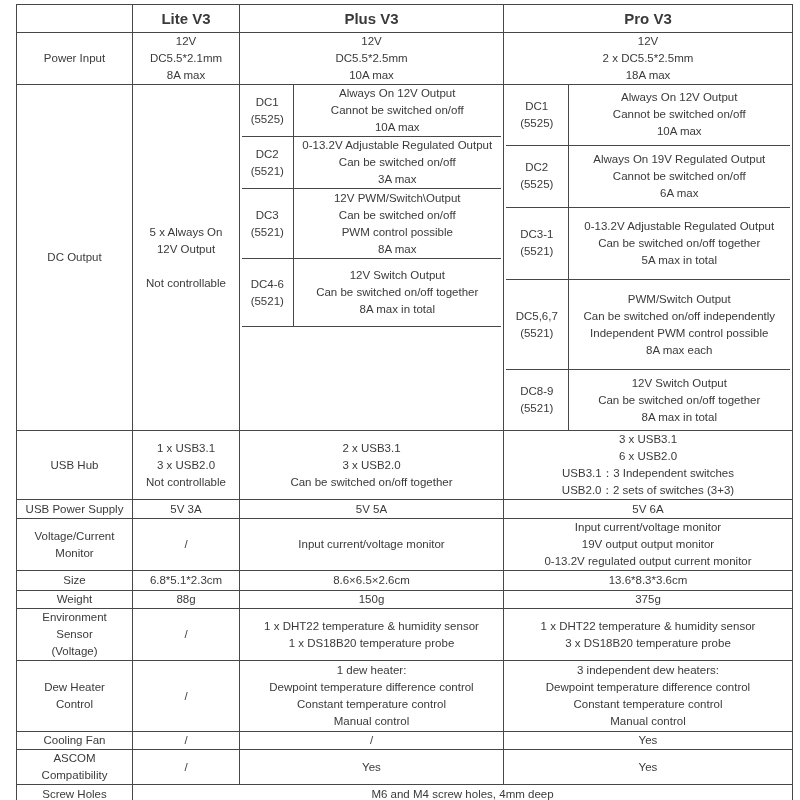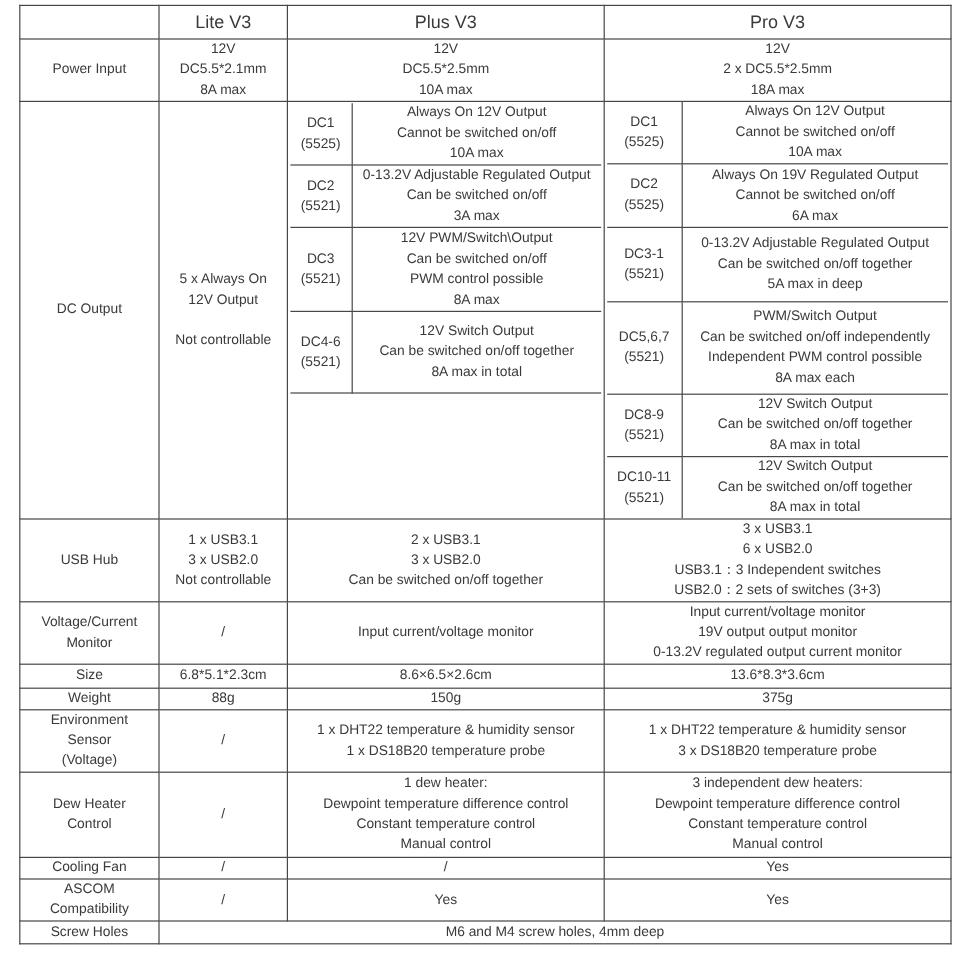--- a/index.html
+++ b/index.html
@@ -1,21 +1,21 @@
 <!DOCTYPE html>
 <html><head>
 <meta charset="utf-8">
 <style>
   html,body{margin:0;padding:0;background:#ffffff;}
   .page{position:relative;width:800px;height:800px;background:#ffffff;overflow:hidden;
         font-family:"Liberation Sans","DejaVu Sans",sans-serif;color:#3a3a3a;}
   table.spec{position:absolute;left:16px;top:4px;width:776px;border-collapse:collapse;table-layout:fixed;}
   table.spec td{border:1px solid #474747;text-align:center;vertical-align:middle;
                 font-size:11.5px;line-height:17px;padding:0 2px;overflow:hidden;}
-  tr.r-hdr td{font-weight:normal;font-size:15px;}
+  tr.r-hdr td{font-weight:bold;font-size:15px;}
   tr.r-hdr{height:28px;}
   tr.r-power{height:52px;}
   tr.r-dc{height:345px;}
   tr.r-usbhub{height:68px;}
   tr.r-usbpow{height:19px;}
   tr.r-vcm{height:51px;}
   tr.r-size{height:20px;}
   tr.r-weight{height:17px;padding-left:32px;}
   tr.r-env{height:50px;}
   tr.r-dew{height:71px;}
@@ -166,21 +166,21 @@
                   </td>
           </tr>
           <tr style="height:62px">
             <td class="lines">
               <div>DC3-1</div>
                     <div>(5521)</div>
             </td>
             <td class="lines">
                     <div>0-13.2V Adjustable Regulated Output</div>
                     <div>Can be switched on/off together</div>
-                    <div>5A max in deep</div>
+                    <div>5A max in total</div>
                   </td>
           </tr>
           <tr style="height:77px">
             <td class="lines">
               <div>DC5,6,7</div>
                     <div>(5521)</div>
             </td>
             <td class="lines">
                     <div>PWM/Switch Output</div>
                     <div>Can be switched on/off independently</div>
@@ -192,31 +192,20 @@
             <td class="lines">
               <div>DC8-9</div>
                     <div>(5521)</div>
             </td>
             <td class="lines">
                     <div>12V Switch Output</div>
                     <div>Can be switched on/off together</div>
                     <div>8A max in total</div>
                   </td>
           </tr>
-          <tr>
-            <td class="lines">
-              <div>DC10-11</div>
-                    <div>(5521)</div>
-            </td>
-            <td class="lines">
-                    <div>12V Switch Output</div>
-                    <div>Can be switched on/off together</div>
-                    <div>8A max in total</div>
-                  </td>
-          </tr>
         </tbody>
             </table>
       </td>
     </tr>
 
     <tr class="r-usbhub">
       <td>USB Hub</td>
       <td class="lines">
             <div>1 x USB3.1</div>
             <div>3 x USB2.0</div>
@@ -228,20 +217,26 @@
             <div>Can be switched on/off together</div>
           </td>
       <td class="lines">
             <div>3 x USB3.1</div>
             <div>6 x USB2.0</div>
             <div>USB3.1：3 Independent switches</div>
             <div>USB2.0：2 sets of switches (3+3)</div>
           </td>
     </tr>
 
+    <tr class="r-usbpow">
+      <td>USB Power Supply</td>
+      <td>5V 3A</td>
+      <td>5V 5A</td>
+      <td>5V 6A</td>
+    </tr>
 
     <tr class="r-vcm">
       <td class="lines">
             <div>Voltage/Current</div>
             <div>Monitor</div>
           </td>
       <td>/</td>
       <td>Input current/voltage monitor</td>
       <td class="lines">
             <div>Input current/voltage monitor</div>

